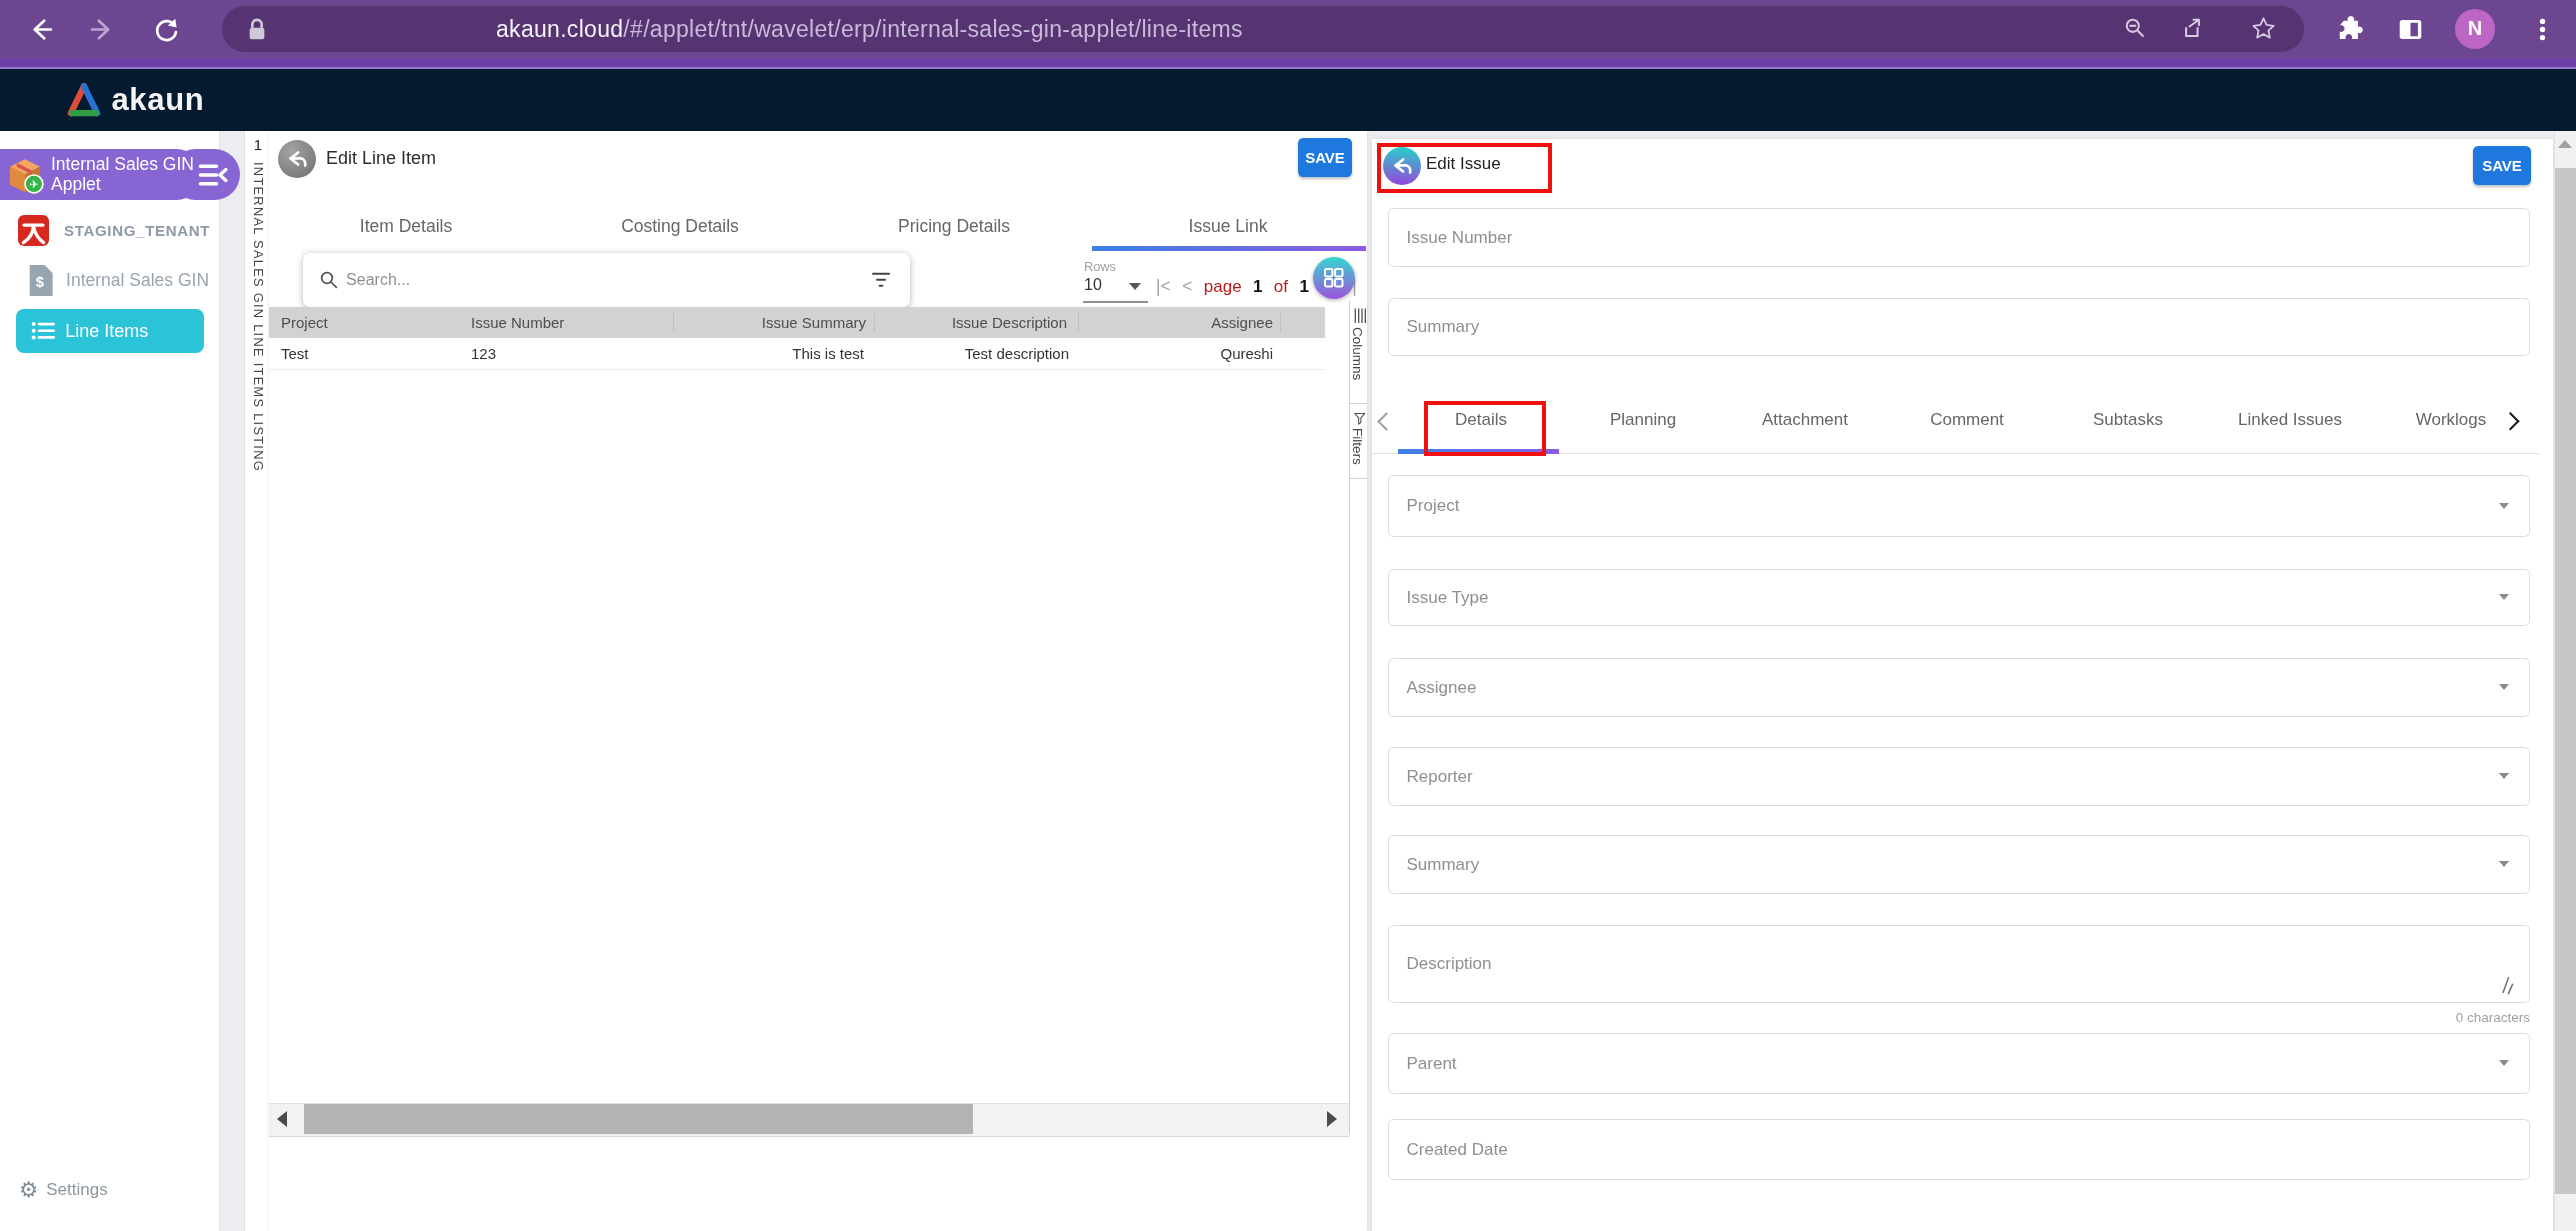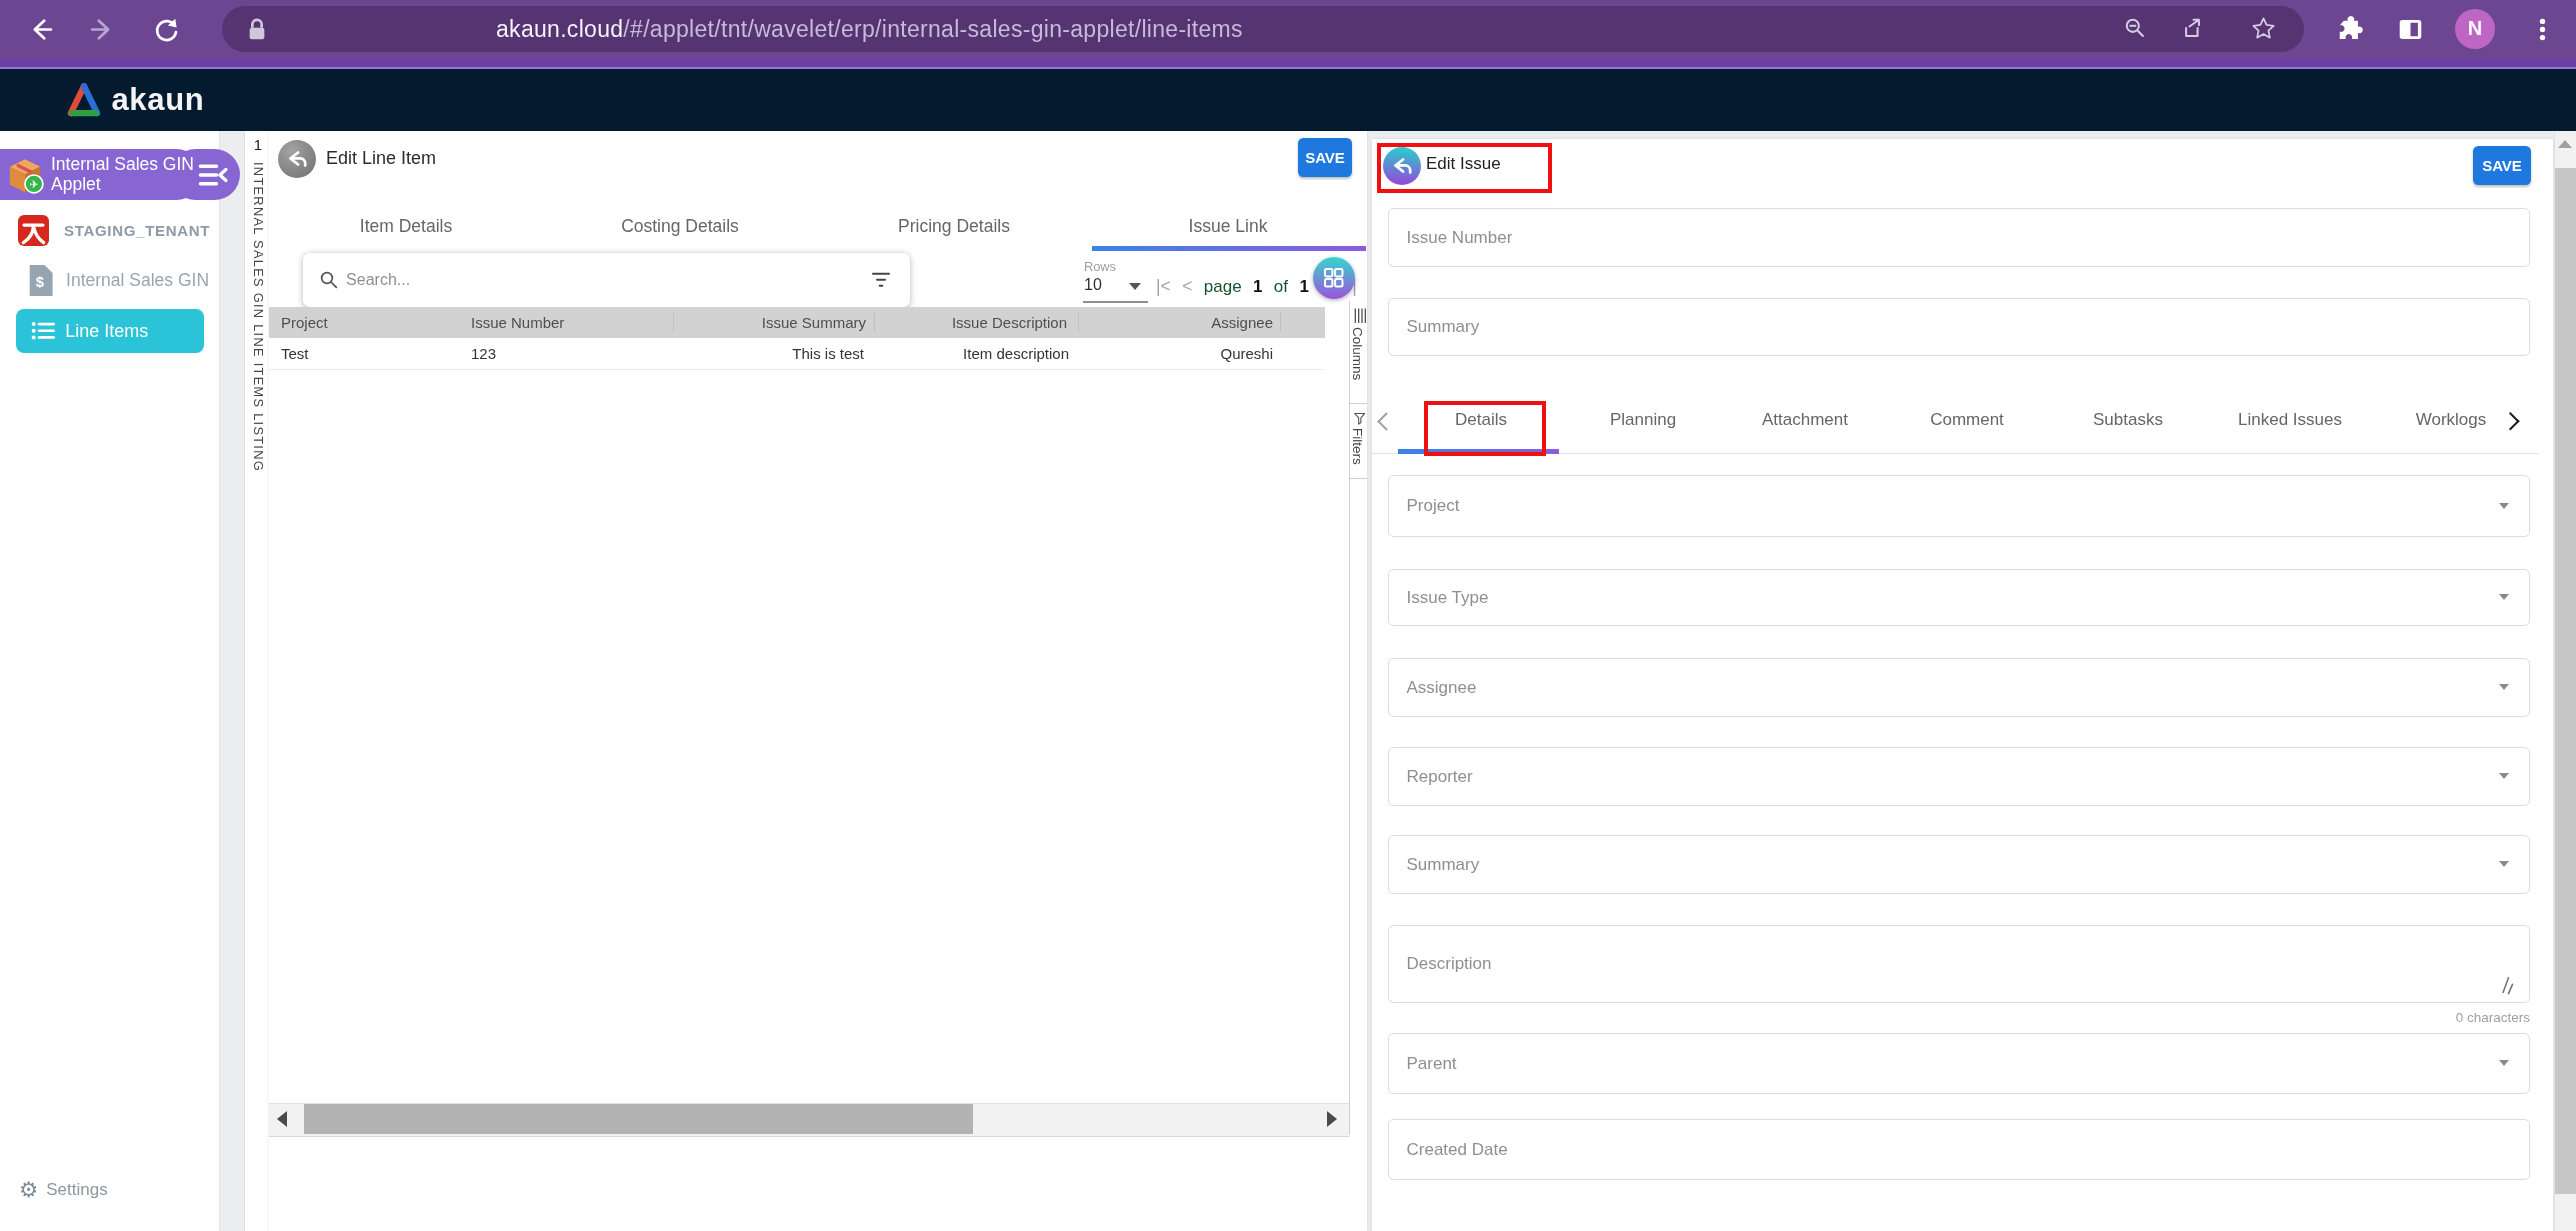--- a/index.html
+++ b/index.html
@@ -65,21 +65,21 @@
   .search-card{left:5.4px;top:122px;width:607px;height:54px;background:#fff;border-radius:6.7px;
                box-shadow:0 1.3px 6px rgba(0,0,0,.30);display:flex;align-items:center;cursor:text;margin-left:29px;}
   .search-ph{color:#8f8f8f;font-size:16px;margin-left:6.7px;}
   .rows-lbl{left:815px;top:128px;font-size:12.8px;color:#9e9e9e;}
   .rows-val{left:815px;top:145px;font-size:16px;color:#333;cursor:pointer;}
   .rows-ul{left:814px;top:170px;width:65px;height:2px;background:#8f8f8f;}
   .caret-dn{width:0;height:0;border-left:6px solid transparent;border-right:6px solid transparent;
             border-top:7.4px solid #555;}
   .pager{left:887px;top:143px;height:25.6px;display:flex;align-items:center;gap:11.4px;}
   .pg-arrow{color:#a2a2a2;font-size:17.5px;cursor:pointer;}
-  .pg-word{color:#14532d;font-size:17px;}
+  .pg-word{color:#b91c1c;font-size:17px;}
   .pg-num{color:#111;font-size:17px;font-weight:bold;}
   .grid-btn{left:1044px;top:126px;width:42px;height:42px;border-radius:50%;cursor:pointer;
             background:linear-gradient(180deg,#35d6cf,#9e52dc);box-shadow:0 1.3px 4px rgba(0,0,0,.3);
             display:flex;align-items:center;justify-content:center;}
   .thead{left:0;top:176px;width:1056px;height:31px;background:#d2d2d2;}
   .th{position:absolute;top:0;height:31px;line-height:31px;font-size:15px;color:#4e4e4e;}
   .tick{position:absolute;top:5.4px;height:20px;width:0.7px;background:#c0c0c0;}
   .trow{left:0;top:207px;width:1056px;height:31px;border-bottom:0.7px solid #ececec;background:#fff;}
   .td{position:absolute;top:0;height:31px;line-height:31px;font-size:15px;color:#333;}
   .siderail-line{left:1080px;top:170px;width:0;height:834px;border-left:0.7px solid #cfcfcf;}
@@ -298,21 +298,21 @@
       <span class="th" style="right:52px">Assignee</span>
       <span class="tick" style="left:404px"></span>
         <span class="tick" style="left:605px"></span>
       <span class="tick" style="left:809px"></span>
         <span class="tick" style="left:1011px"></span>
     </div>
     <div class="abs trow">
       <span class="td" style="left:12px">Test</span>
       <span class="td" style="left:202px">123</span>
       <span class="td" style="right:461px">This is test</span>
-      <span class="td" style="right:256px">Item description</span>
+      <span class="td" style="right:256px">Test description</span>
       <span class="td" style="right:52px">Qureshi</span>
     </div>
 
     <div class="abs siderail-line"></div>
     <div class="abs" style="left:1080px;top:176px;width:18px">
       <svg style="margin-left:3.4px" width="12" height="17.5" viewBox="0 0 18 26">
         <path d="M2 2 v22 M7 2 v22 M12 2 v22 M17 2 v22" stroke="#555" stroke-width="2"></path>
       </svg>
       <div class="vtext srail-lbl" style="margin-left:1.3px">Columns</div>
     </div>

